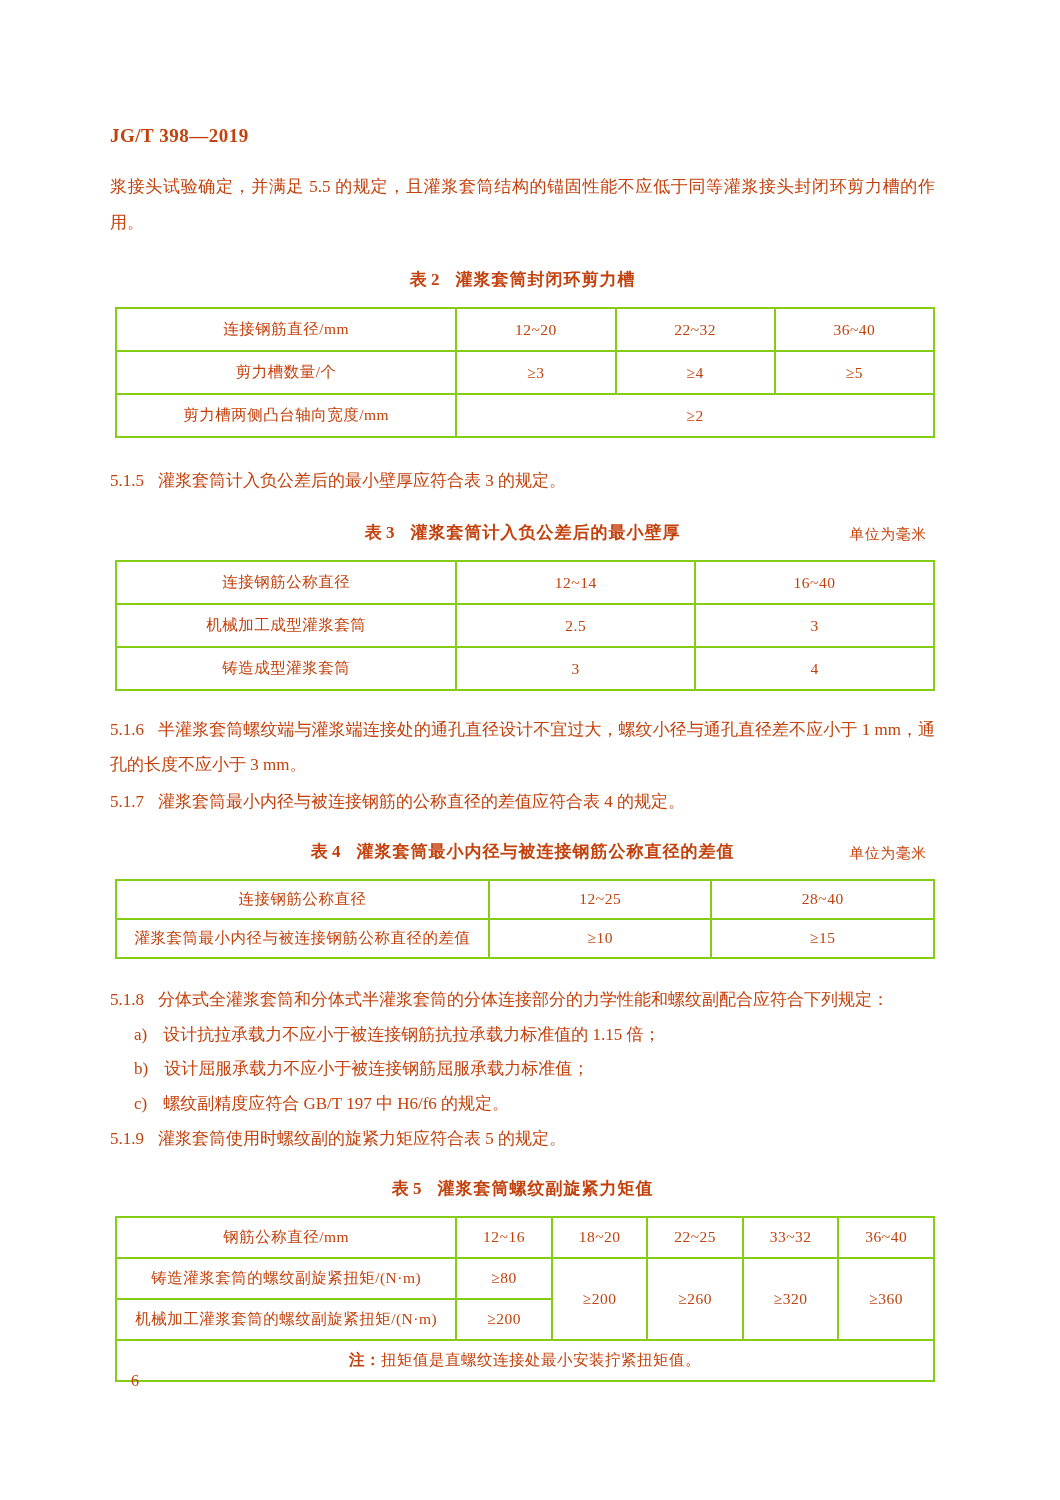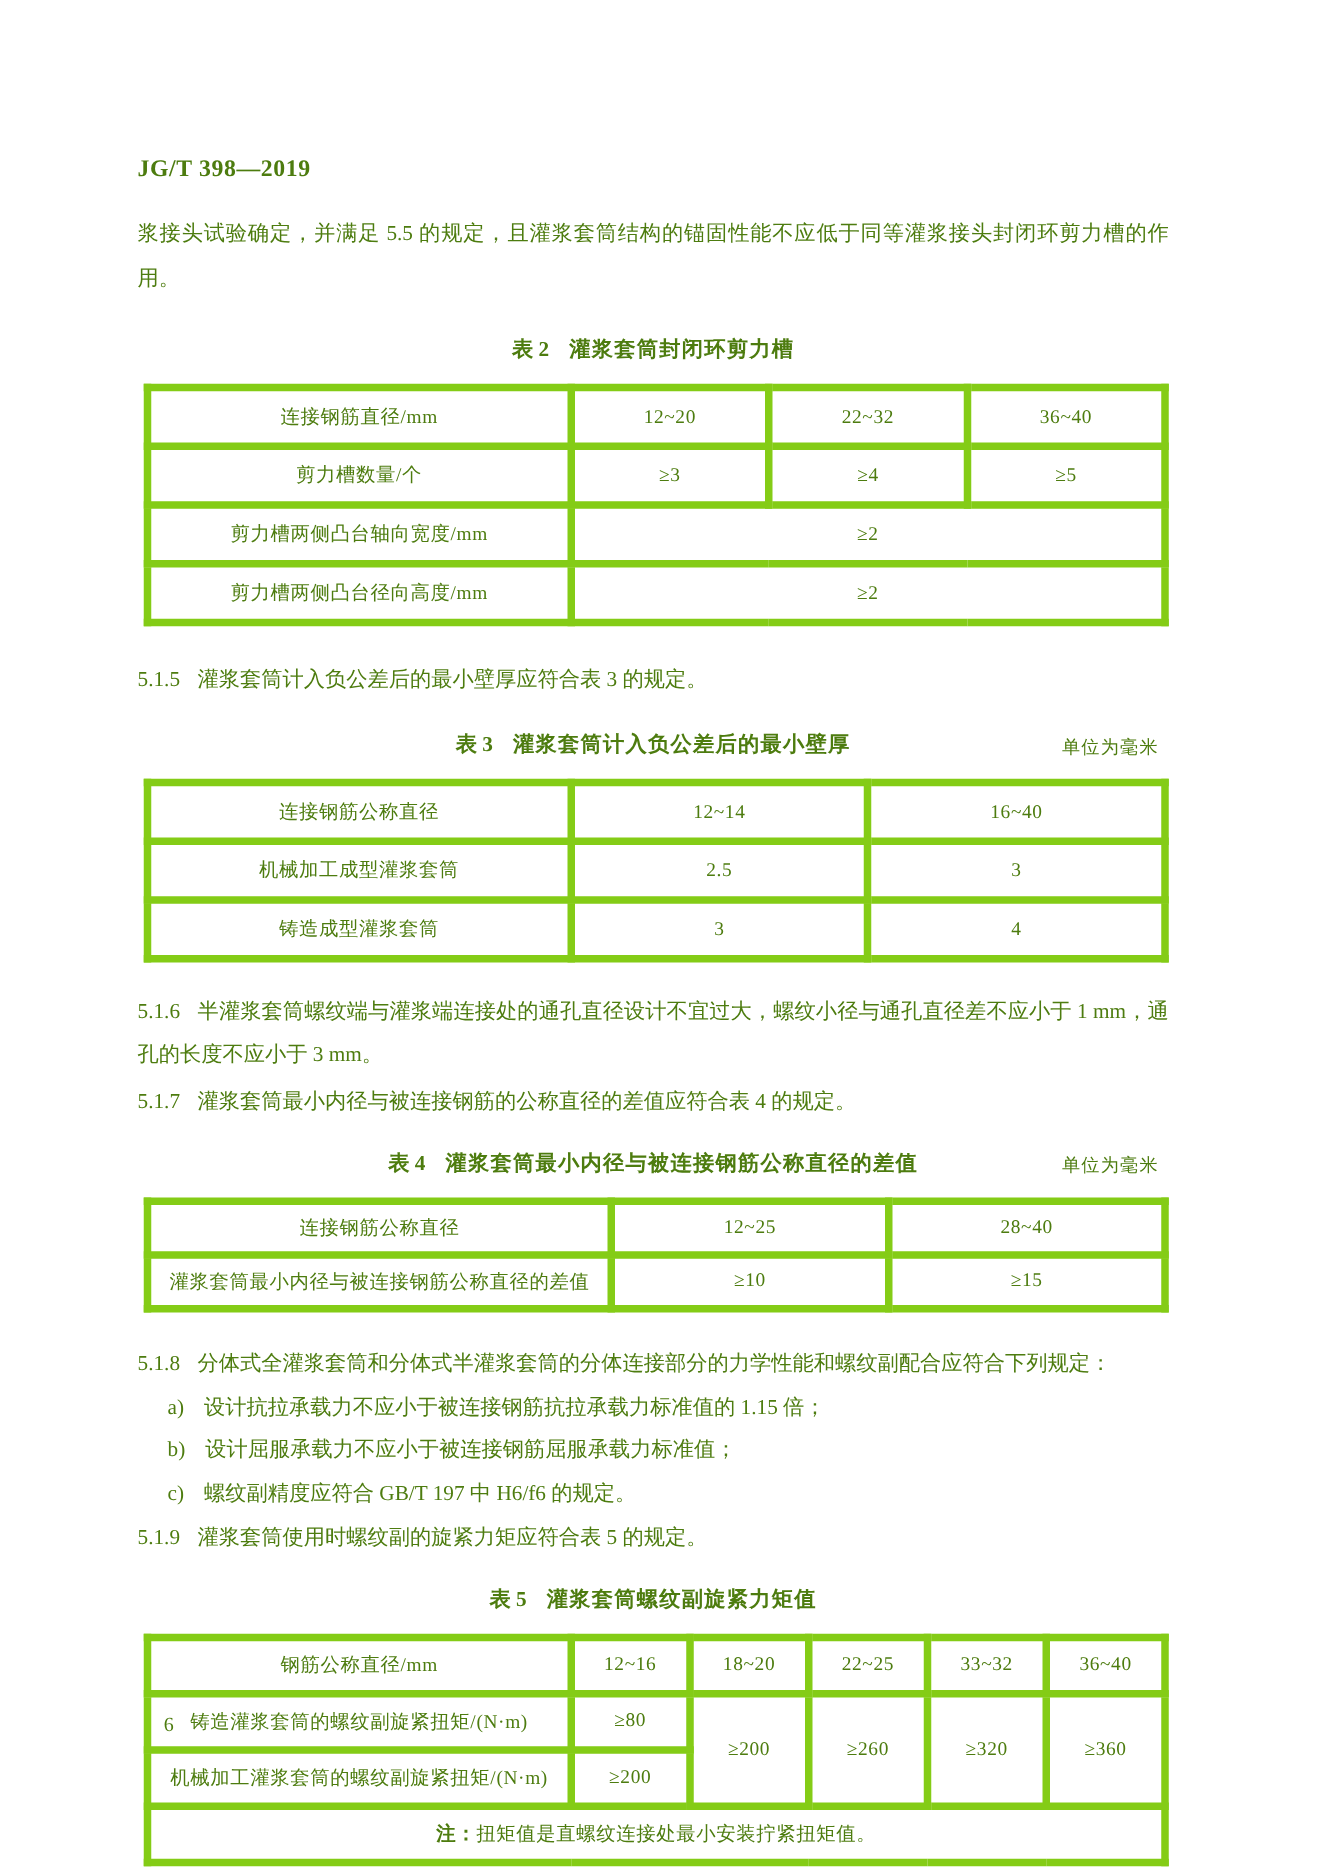--- a/index.html
+++ b/index.html
@@ -1,21 +1,21 @@
 <!DOCTYPE html>
 <html><head>
 <meta charset="utf-8">
 <style>
   html,body{margin:0;padding:0;background:#e8e8e8;}
   .page{
     position:relative;
     width:1060px;height:1500px;
     background:#ffffff;
     font-family:"Liberation Serif","DejaVu Serif",serif;
-    color:#4d7c0f;
+    color:#c2410c;
     overflow:hidden;
     margin:0 auto;
   }
   .content{position:absolute;left:110px;top:125px;width:825px;}
   .std-code{font-size:19px;font-weight:bold;letter-spacing:.5px;}
   .para{font-size:17px;line-height:2.1;margin:22px 0 0 0;text-align:justify;}
   .clause{font-size:17px;line-height:2.05;margin:20px 0 0 0;text-align:justify;}
   .clause .num{font-weight:normal;margin-right:14px;}
   .caption-row{position:relative;margin-top:28px;text-align:center;font-size:17px;}
   .caption-row .cap-label{font-weight:bold;margin-right:16px;}
@@ -24,21 +24,21 @@
     position:absolute;right:8px;bottom:0;
     font-size:14.5px;font-weight:normal;letter-spacing:1px;text-align:right;
   }
   table.tbl{
     border-collapse:collapse;
     width:820px;margin:16px 0 0 5px;
     table-layout:fixed;
     border:2px solid #1a1a1a;
   }
   table.tbl td{
-    border:6px solid #84cc16;
+    border:2px solid #84cc16;
     text-align:center;vertical-align:middle;
     font-size:15.5px;
     padding:10px 6px;
     letter-spacing:.5px;
   }
   table.t4 td{padding:8px 6px;}
   table.t5 td{padding:9px 12px;}
   td.note-cell{
     text-align:left;padding:8px 10px 8px 30px;font-size:14.5px;
   }
@@ -80,24 +80,20 @@
           <td>36~40</td>
         </tr>
         <tr>
           <td>剪力槽数量/个</td>
           <td>≥3</td>
           <td>≥4</td>
           <td>≥5</td>
         </tr>
         <tr>
           <td>剪力槽两侧凸台轴向宽度/mm</td>
-          <td colspan="3">≥2</td>
-        </tr>
-        <tr>
-          <td>剪力槽两侧凸台径向高度/mm</td>
           <td colspan="3">≥2</td>
         </tr>
       </tbody>
     </table>
 
     <p class="clause" style="margin-top:26px">
       <span class="num">5.1.5</span><span>灌浆套筒计入负公差后的最小壁厚应符合表 3 的规定。</span>
     </p>
 
     <div class="caption-row" style="margin-top:22px">

